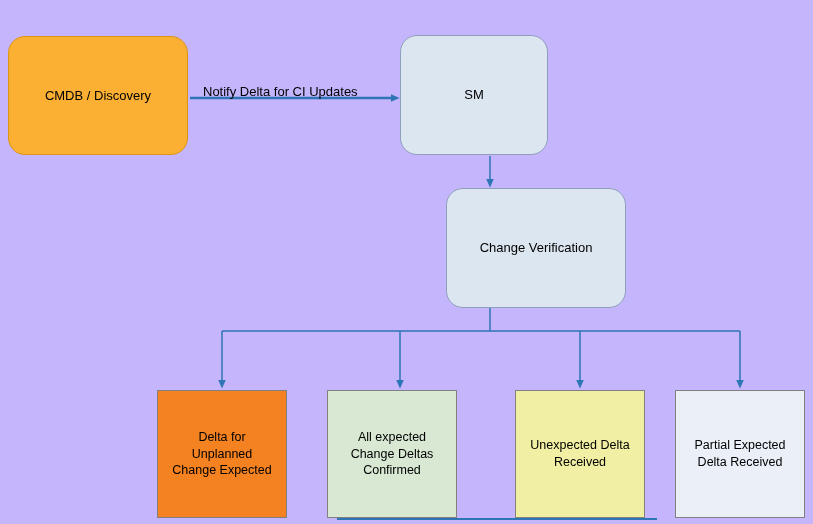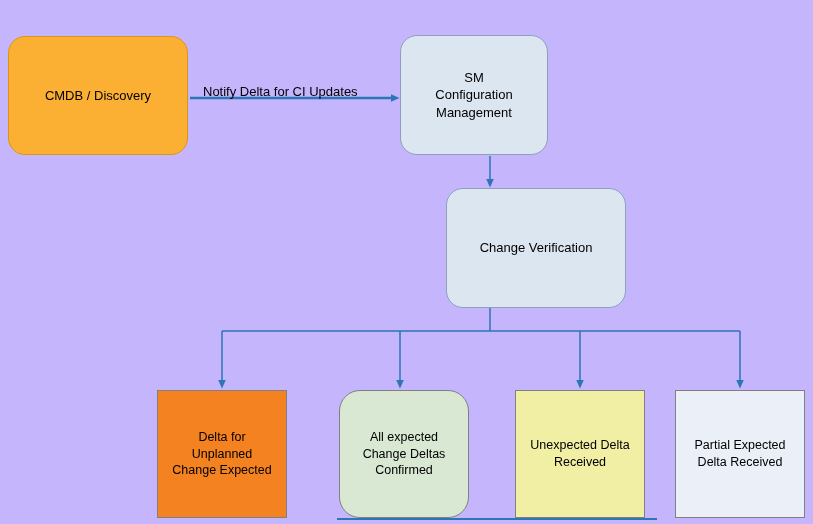--- a/index.html
+++ b/index.html
@@ -60,21 +60,21 @@
   .outcome {
     font-size: 12.5px;
     line-height: 1.35;
     border: 1px solid var(--outcome-border, #808080);
     top: 390px;
     width: 130px;
     height: 128px;
     padding: 0 13px;
   }
   .node-outcome-1 { left: 157px; background: var(--outcome-unplanned-fill, #F58220); }
-  .node-outcome-2 { left: 339px; background: var(--outcome-expected-fill, #D8E8D3); border-radius: 21px; }
+  .node-outcome-2 { left: 327px; background: var(--outcome-expected-fill, #D8E8D3); }
   .node-outcome-3 { left: 515px; background: var(--outcome-unexpected-fill, #F1EFA3); padding: 0 8px; }
   .node-outcome-4 { left: 675px; background: var(--outcome-partial-fill, #EAEFF8); padding: 0 8px; }
   .edge-label {
     position: absolute;
     left: 203px;
     top: 84px;
     width: 194px;
     text-align: left;
     font-size: 13px;
     line-height: 16px;
@@ -105,21 +105,20 @@
   </svg>
 
   <div class="node rounded node-cmdb">
     <span>CMDB / Discovery</span>
   </div>
 
   <div class="edge-label">Notify Delta for CI Updates</div>
 
   <div class="node rounded node-sm">
     <span>SM</span>
-    <span>Configuration Management</span>
   </div>
 
   <div class="node rounded node-cv">
     <span>Change Verification</span>
   </div>
 
   <div class="node outcome node-outcome-1">
     <span>Delta for Unplanned Change Expected</span>
   </div>
 

